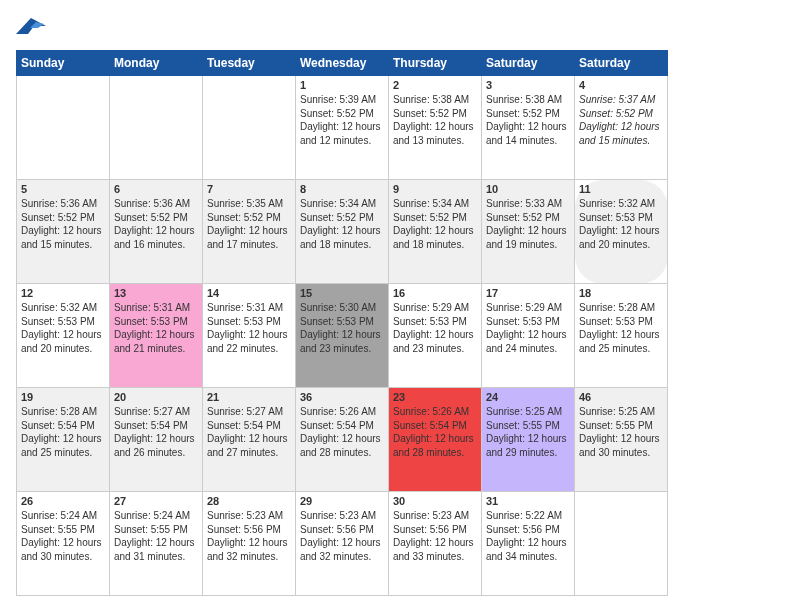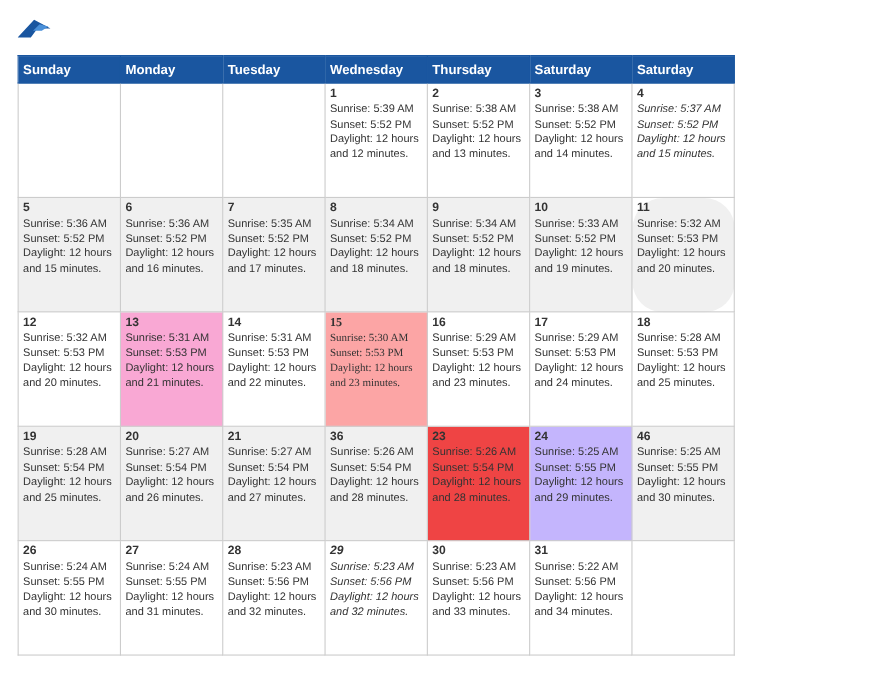--- a/index.html
+++ b/index.html
@@ -226,21 +226,21 @@
 Daylight: 12 hours
 and 21 minutes.</div>
           </td>
           <td style="background: rgb(255, 255, 255);">
             <span class="day-num">14</span>
             <div class="day-info" style="white-space: pre-line;">Sunrise: 5:31 AM
 Sunset: 5:53 PM
 Daylight: 12 hours
 and 22 minutes.</div>
           </td>
-          <td style="background: #fca5a5; font-family: Liberation Serif, serif;">
+          <td style="background: #a3a3a3;">
             <span class="day-num">15</span>
             <div class="day-info" style="white-space: pre-line;">Sunrise: 5:30 AM
 Sunset: 5:53 PM
 Daylight: 12 hours
 and 23 minutes.</div>
           </td>
           <td style="background: rgb(255, 255, 255);">
             <span class="day-num">16</span>
             <div class="day-info" style="white-space: pre-line;">Sunrise: 5:29 AM
 Sunset: 5:53 PM
@@ -328,21 +328,21 @@
 Daylight: 12 hours
 and 31 minutes.</div>
           </td>
           <td style="background: rgb(255, 255, 255);">
             <span class="day-num">28</span>
             <div class="day-info" style="white-space: pre-line;">Sunrise: 5:23 AM
 Sunset: 5:56 PM
 Daylight: 12 hours
 and 32 minutes.</div>
           </td>
-          <td style="background: rgb(255, 255, 255); font-style: italic;">
+          <td style="background: rgb(255, 255, 255);">
             <span class="day-num">29</span>
             <div class="day-info" style="white-space: pre-line;">Sunrise: 5:23 AM
 Sunset: 5:56 PM
 Daylight: 12 hours
 and 32 minutes.</div>
           </td>
           <td style="background: rgb(255, 255, 255);">
             <span class="day-num">30</span>
             <div class="day-info" style="white-space: pre-line;">Sunrise: 5:23 AM
 Sunset: 5:56 PM

